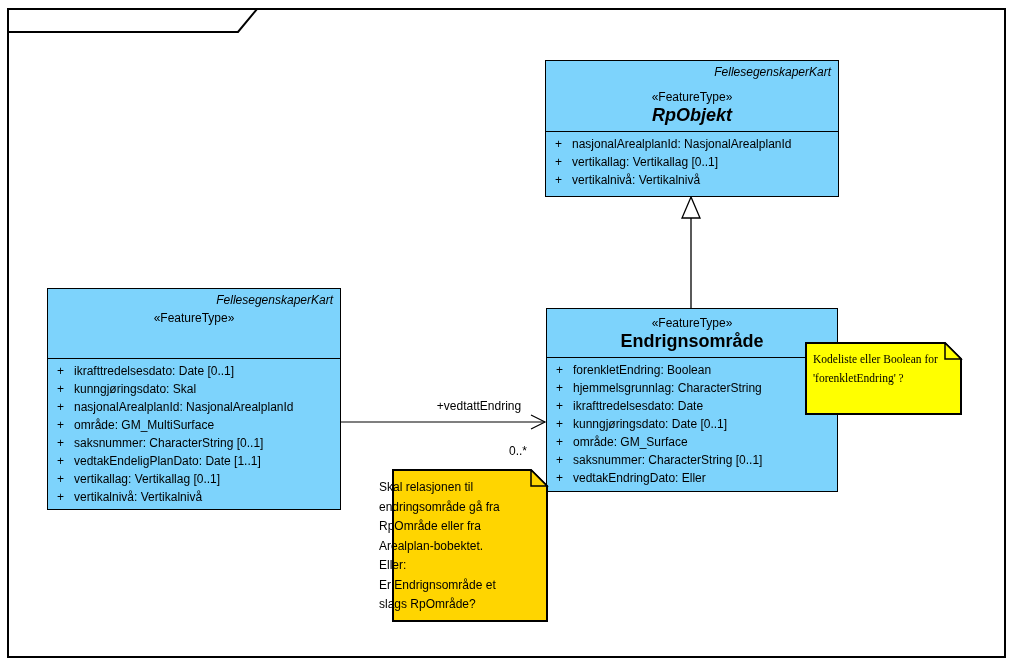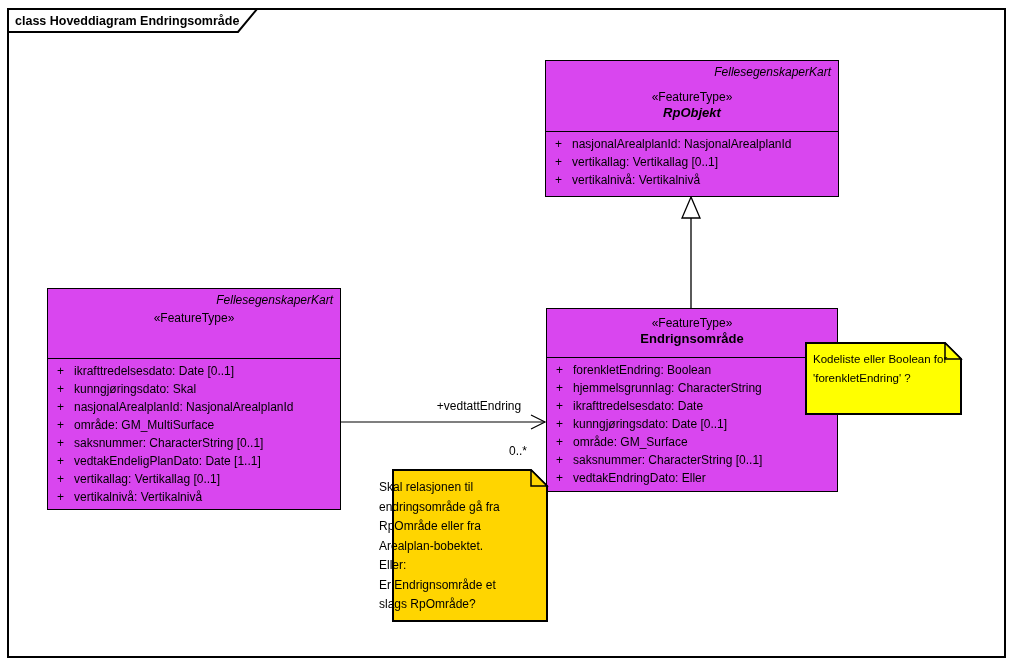--- a/index.html
+++ b/index.html
@@ -14,25 +14,25 @@
   .frame { position:absolute; left:7px; top:8px; width:999px; height:650px;
            border:2px solid #000; background:#fff; }
 
   
   svg.layer { position:absolute; left:0; top:0; width:1014px; height:666px; }
 
   .frame-title { position:absolute; left:15px; top:13px; width:235px; height:16px;
                  font-size:12.5px; font-weight:bold; line-height:16px; }
 
   
-  .uml-class { position:absolute; background:#d946ef; border:1px solid #000; }
+  .uml-class { position:absolute; background:#7dd3fc; border:1px solid #000; }
   .uml-head  { border-bottom:1px solid #000; position:relative; }
   .pkg   { text-align:right; font-style:italic; font-size:12px; padding:4px 7px 0 0; }
   .stype { text-align:center; font-size:12px; }
-  .cname { text-align:center; font-size:13px; font-weight:bold; margin-top:1px; }
+  .cname { text-align:center; font-size:18px; font-weight:bold; margin-top:1px; }
   .cname.abstract { font-style:italic; }
   .attrs { padding-top:4px; }
   .attr-row { display:flex; height:18px; font-size:12px; line-height:17px; }
   .attr-row .vis { width:17px; margin-left:9px; flex:none; }
   .attr-row .txt { flex:1; white-space:nowrap; }
 
   #cls-rpobjekt   { left:545px; top:60px;  width:294px; height:137px; }
   #cls-rpobjekt   .uml-head { height:71px; }
   #cls-rpobjekt   .stype { margin-top:11px; }
 
@@ -46,21 +46,21 @@
   
   .assoc-label { position:absolute; left:420px; top:399px; width:118px;
                  text-align:center; font-size:12px; }
   .assoc-mult  { position:absolute; left:509px; top:444px; font-size:12px; }
 
   
   .note { position:absolute; }
   .note svg { display:block; }
   .note-text { position:absolute; font-size:11.5px; line-height:19px;
                white-space:pre; }
-  #note-forenklet { left:805px; top:342px; width:158px; height:73px; }
+  #note-forenklet { left:805px; top:342px; width:158px; height:73px;font-family:Liberation Serif, serif; }
   #note-forenklet .note-text { left:8px; top:8px; }
   #note-relasjon  { left:371px; top:469px; width:157px; height:153px;padding-left:21px; }
   #note-relasjon  .note-text { left:8px; top:9px; font-size:12px; line-height:19.5px; }
 </style>
 </head>
 <body>
 
 <div class="stage">
 
   <div class="frame"></div>
@@ -69,21 +69,20 @@
 
     <polygon points="8,9 257,9 238,32 8,32" fill="#ffffff" stroke="#000000" stroke-width="2"></polygon>
 
     <line x1="691" y1="309" x2="691" y2="218" stroke="#000000" stroke-width="1.3"></line>
     <polygon points="691,197 682,218 700,218" fill="#ffffff" stroke="#000000" stroke-width="1.3"></polygon>
 
     <line x1="341" y1="422" x2="545" y2="422" stroke="#000000" stroke-width="1.2"></line>
     <polyline points="531,415 545,422 531,429" fill="none" stroke="#000000" stroke-width="1.2"></polyline>
   </svg>
 
-  <div class="frame-title">class Hoveddiagram Endringsområde</div>
 
   <div class="uml-class" id="cls-rpobjekt">
     <div class="uml-head">
       <div class="pkg">FellesegenskaperKart</div>
       <div class="stype">«FeatureType»</div>
       <div class="cname abstract">RpObjekt</div>
     </div>
     <div class="attrs">
 
         <div class="attr-row">

